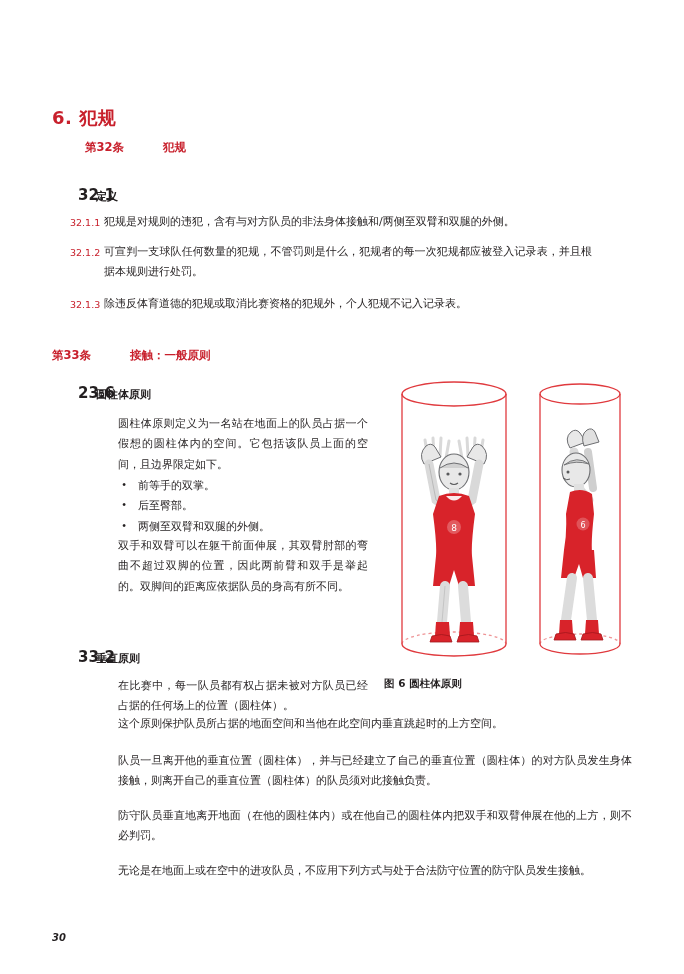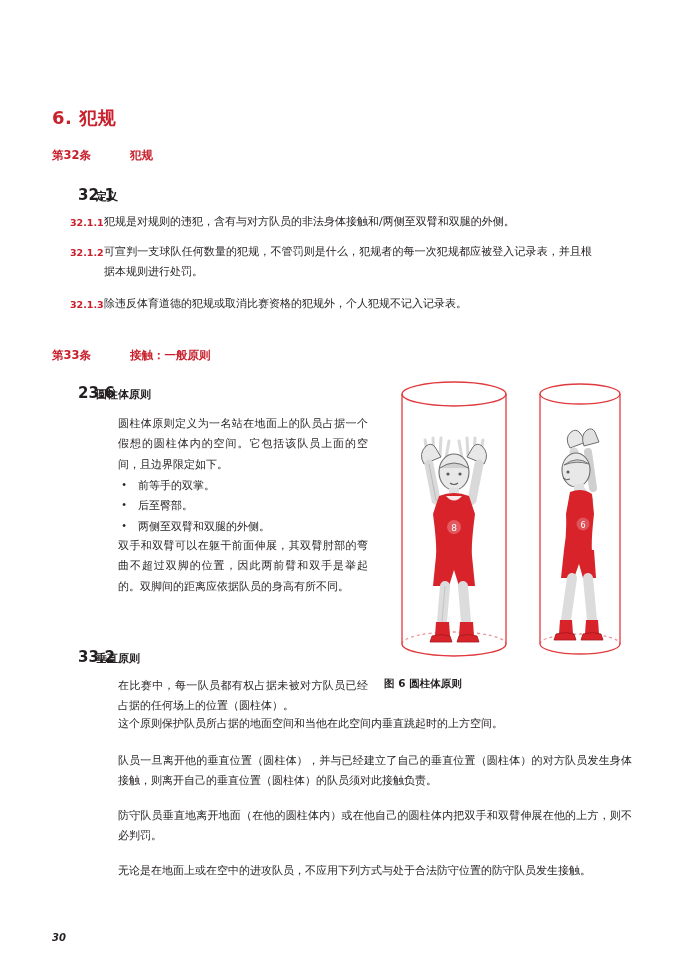--- a/index.html
+++ b/index.html
@@ -83,21 +83,20 @@
     line-height: 1.85;
   }
   .para-num {
     width: 52px;
     flex: none;
     color: #c8202c;
     font-size: 9.5px;
     padding-left: 18px;
     box-sizing: border-box;
     padding-top: 2px;
-    font-weight: bold;
   }
   .para-txt {
     flex: 1;
     color: #231f20;
     text-align: justify;
   }
 
   .body-txt {
     font-size: 11px;
     line-height: 1.85;
@@ -157,21 +156,21 @@
     color: #231f20;
   }
 </style>
 </head>
 <body>
 
 <div class="page">
 
   <div class="chapter-title">6. 犯规</div>
 
-  <div class="art-block" style="top:148px;">
+  <div class="art-block" style="top:140px;margin-left:33px;">
     <div class="art-head">
       <span class="art-num">第32条</span>
       <span class="art-name">犯规</span>
     </div>
   </div>
 
   <div class="art-block" style="top:186px;">
     <div class="sec">
       <span class="sec-num">32.1</span>
       <span class="sec-title">定义</span>

